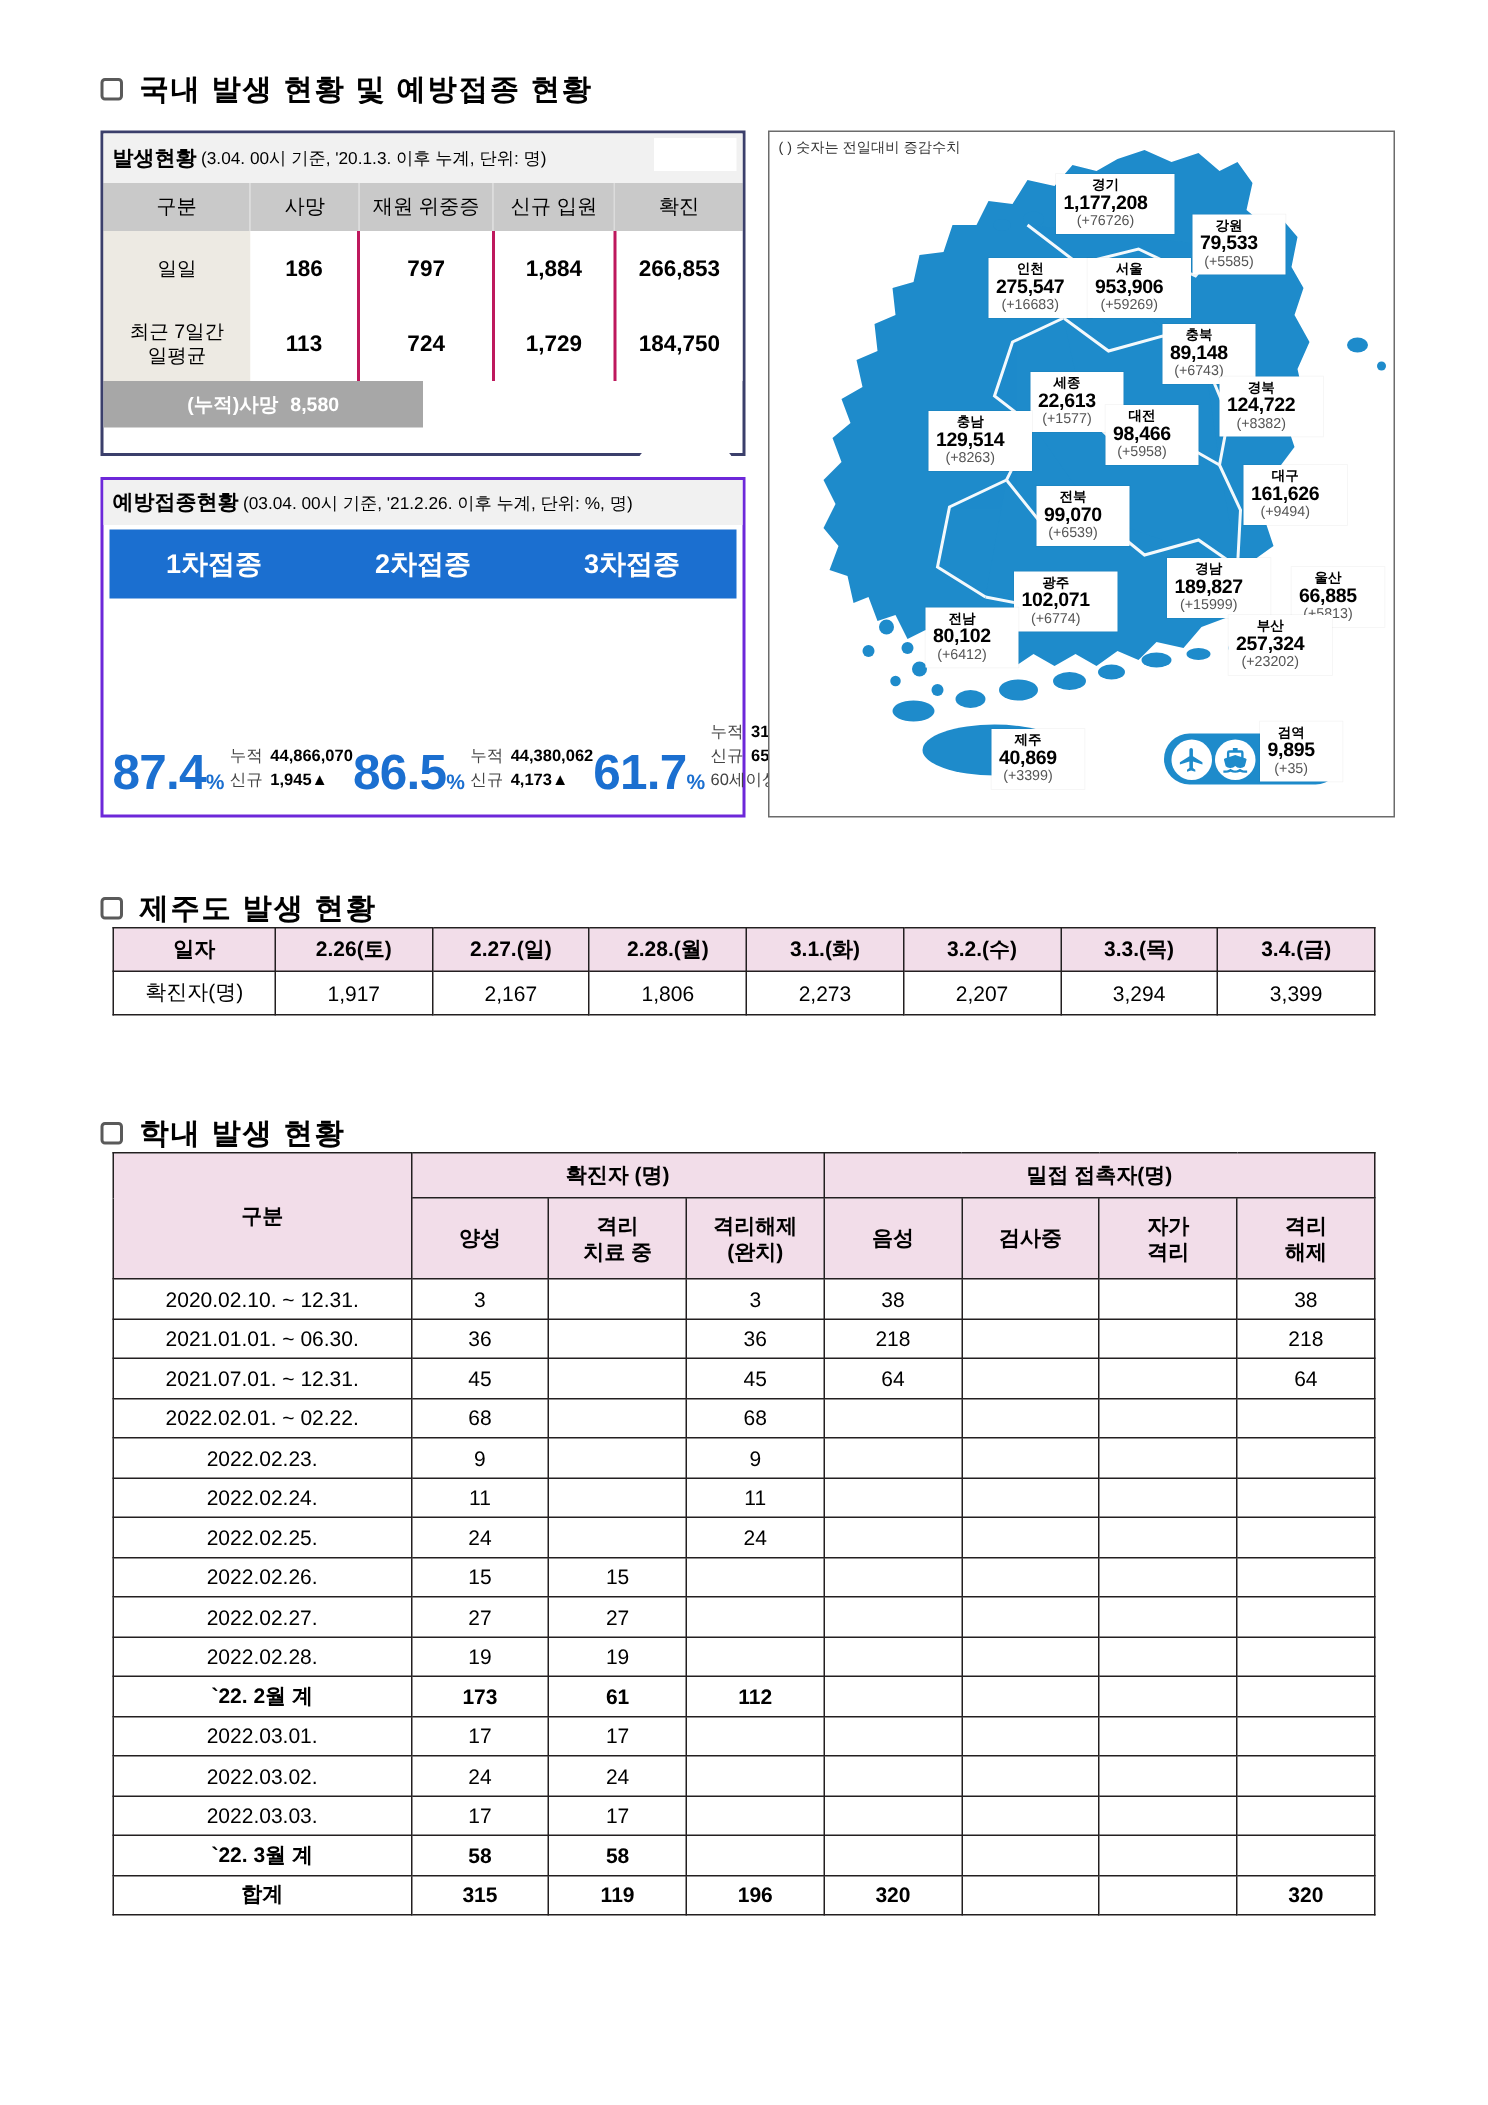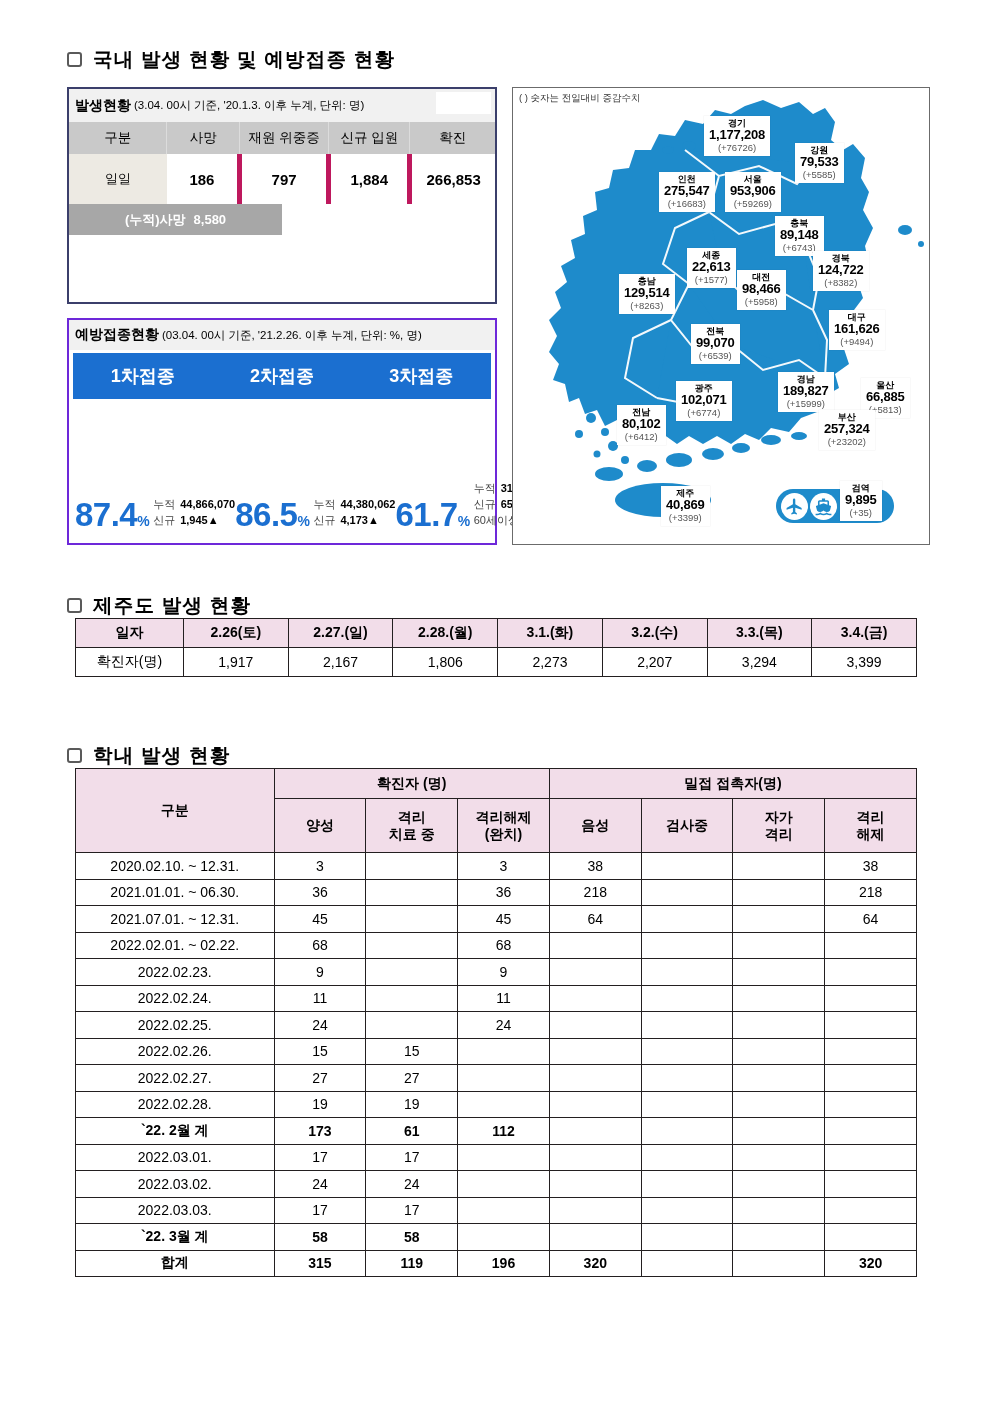--- a/index.html
+++ b/index.html
@@ -78,21 +78,21 @@
     height: 32px;
     font-weight: normal;
     border-right: 1px solid #dcdcdc;
   }
   table.occ thead th:last-child { border-right: none; }
   table.occ tbody td {
     background: #ffffff;
     height: 50px;
     font-weight: bold;
     font-size: 15px;
-    border-right: 5px solid #be185d;
+    border-right: 2px solid #be185d;
   }
   table.occ tbody td:last-child { border-right: none; }
   table.occ tbody td.rowlabel {
     background: #edeae3;
     font-size: 13px;
     font-weight: normal;
     border-right: none;
     line-height: 1.25;
   }
   .cum-bar {
@@ -193,21 +193,21 @@
     left: 6px; top: 4px;
     font-size: 9.5px;
     color: #333;
     white-space: nowrap;
   }
   #map-svg { position: absolute; left: 0; top: 0; }
   .mlabel {
     position: absolute;
     background: #ffffff;
     text-align: center;
-    padding: 2px 5px 3px 5px;
+    padding: 2px 18px 3px 5px;
     line-height: 1.12;
     box-shadow: 0 0 0 0.5px rgba(0,0,0,0.05);
   }
   .mlabel .nm { font-size: 9px; font-weight: bold; display:block; }
   .mlabel .vl { font-size: 13px; font-weight: bold; display:block; letter-spacing: -0.2px;}
   .mlabel .dl { font-size: 9.5px; color: #555; display:block; }
   .quarantine-pill {
     position: absolute;
     left: 776px; top: 489px;
     width: 118px; height: 34px;
@@ -302,20 +302,30 @@
         <th>확진</th>
       </tr>
     </thead>
     <tbody>
       <tr>
         <td class="rowlabel">일일</td>
         <td>186</td>
         <td>797</td>
         <td>1,884</td>
         <td>266,853</td>
+      </tr>
+      <tr>
+        <td class="rowlabel">
+          <span>최근 7일간</span><br>
+          <span>일평균</span>
+        </td>
+        <td>113</td>
+        <td>724</td>
+        <td>1,729</td>
+        <td>184,750</td>
       </tr>
     </tbody>
   </table>
   <div class="cum-bar">
     <div class="cum-left">
       <span>(누적)사망</span>
       <span>8,580</span>
     </div>
     <div class="cum-right">
       <span>(누적)확진</span>

